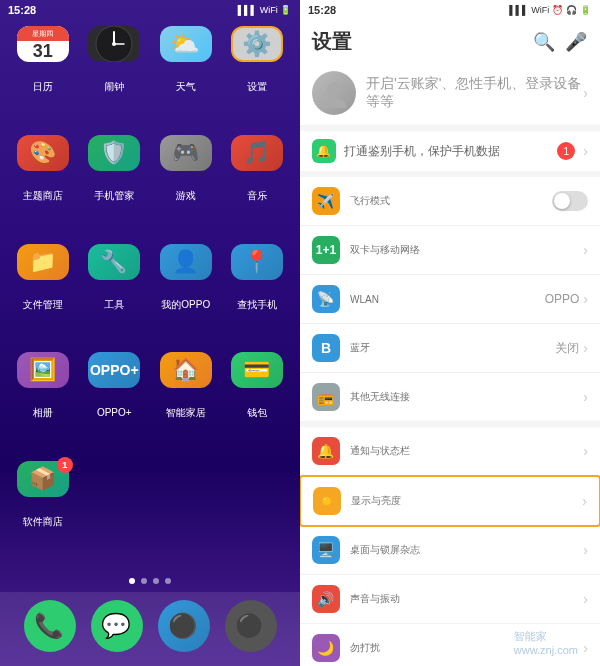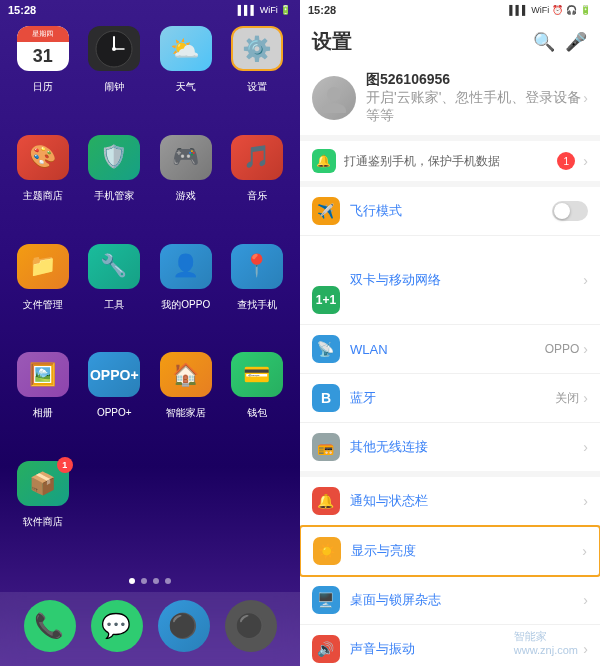--- a/index.html
+++ b/index.html
@@ -60,21 +60,21 @@
     }
 
     .app-icon-wrapper {
       position: relative;
       width: 52px;
       height: 52px;
     }
 
     .app-icon {
       width: 52px;
-      height: 45px;
+      height: 36px;
       border-radius: 12px;
       display: flex;
       align-items: center;
       justify-content: center;
       font-size: 22px;
     }
 
     .app-icon.highlighted {
       border: 2px solid #f5a623;
     }
@@ -332,22 +332,22 @@
       border-radius: 7px;
       display: flex;
       align-items: center;
       justify-content: center;
       margin-right: 10px;
       font-size: 14px;
       flex-shrink: 0;
     }
     .item-label {
       flex: 1;
-      font-size: 13px;
-      color: #3b82f6;
+      font-size: 10px;
+      color: #737373;
     }
     .item-value {
       font-size: 12px;
       color: #999;
       margin-right: 4px;
     }
     .item-toggle {
       width: 36px;
       height: 20px;
       background: #ddd;
@@ -375,21 +375,21 @@
     }
 
     
     .clock-face {
       width: 40px;
       height: 40px;
     }
 
     .icon-bg-orange { background: #f39c12; }
     .icon-bg-blue { background: #3498db; }
-    .icon-bg-green { background: #27ae60; margin-top: 40px; }
+    .icon-bg-green { background: #27ae60; }
     .icon-bg-red { background: #e74c3c; }
     .icon-bg-purple { background: #9b59b6; }
     .icon-bg-gray { background: #95a5a6; }
   </style>
 </head>
 <body>
 
 <div class="left-panel">
 
   <div class="left-status-bar">
@@ -614,21 +614,20 @@
     <div class="profile-section">
       <div class="avatar">
         <div class="avatar-inner">
           <svg width="30" height="30" viewBox="0 0 30 30">
             <circle cx="15" cy="11" r="7" fill="#aaa"></circle>
             <ellipse cx="15" cy="28" rx="12" ry="8" fill="#aaa"></ellipse>
           </svg>
         </div>
       </div>
       <div class="profile-info">
-        <div class="profile-name">图526106956</div>
         <div class="profile-sub">开启'云账家'、忽性手机、登录设备等等</div>
       </div>
       <span class="chevron">›</span>
     </div>
 
     <div class="notification-bar">
       <div class="notif-icon">
         <span>🔔</span>
       </div>
       <span class="notif-text">打通鉴别手机，保护手机数据</span>

